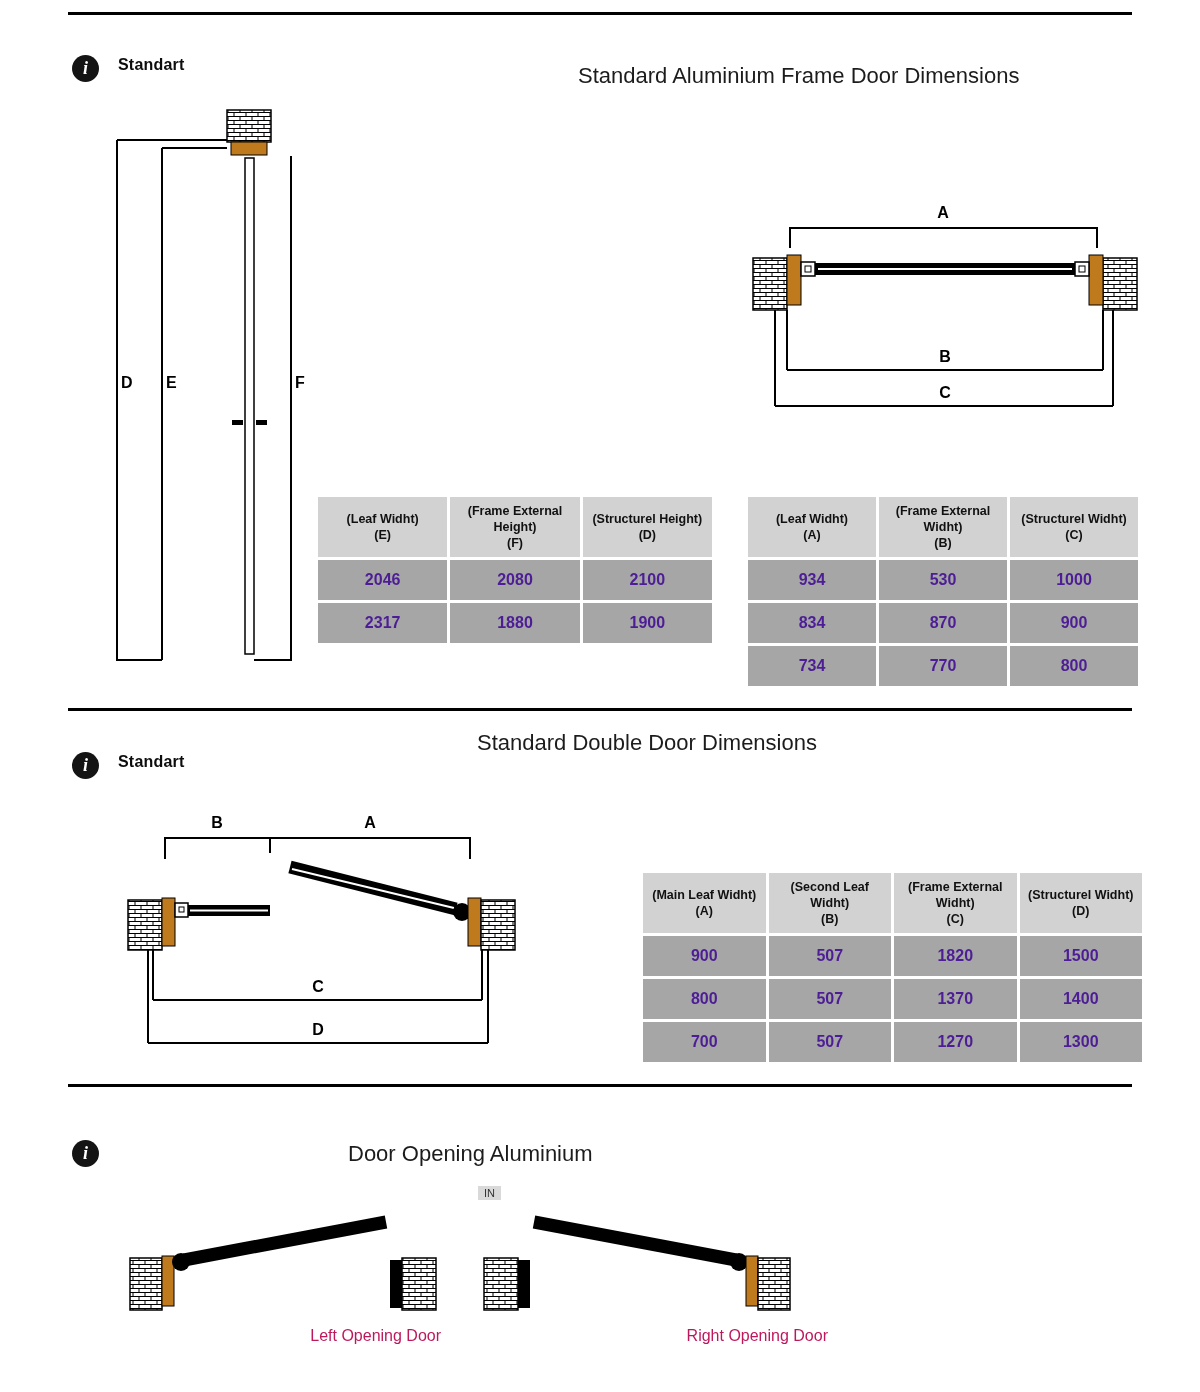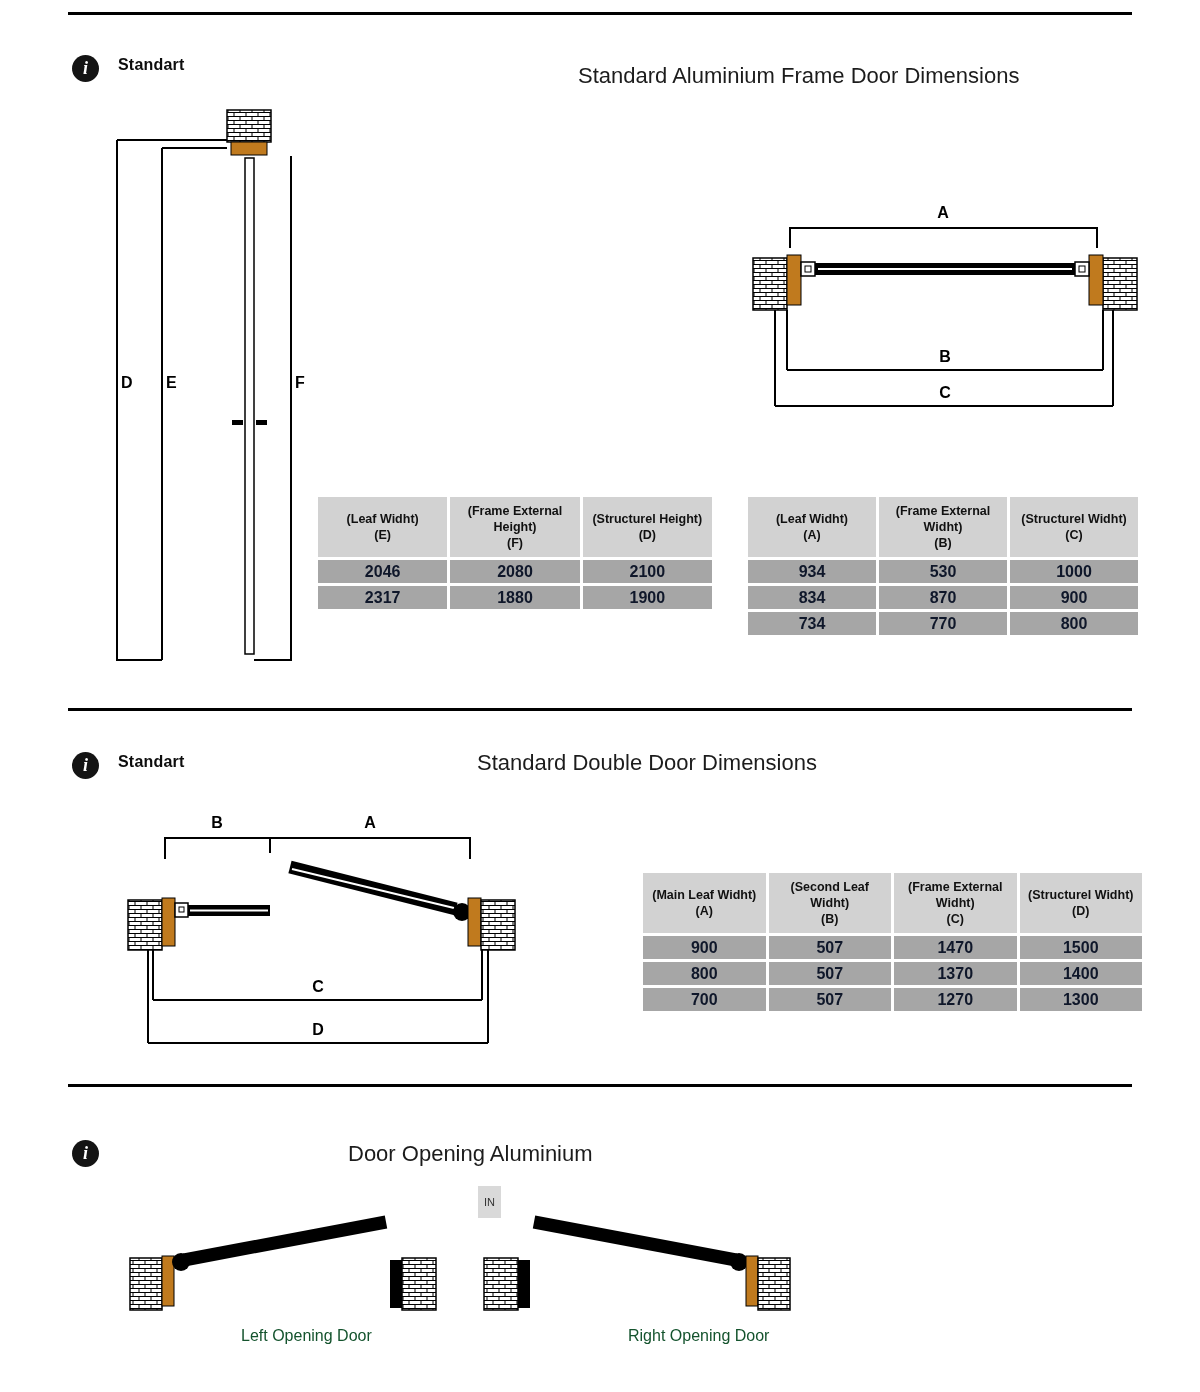--- a/index.html
+++ b/index.html
@@ -8,23 +8,23 @@
   .page { position:relative; width:1200px; height:1392px; background:#fff; overflow:hidden; }
   .rule { position:absolute; left:68px; width:1064px; height:3px; background:#000; }
   .info-icon { position:absolute; width:27px; height:27px; border-radius:50%; background:#141414; color:#fff;
                display:flex; align-items:center; justify-content:center;
                font-family:"Liberation Serif", serif; font-style:italic; font-weight:bold; font-size:18px; }
   .section-label { position:absolute; font-size:16px; font-weight:bold; letter-spacing:.2px; color:#0d0d0d; }
   .section-title { position:absolute; font-size:22px; font-weight:400; color:#1c1c1c; }
   .dim-table { position:absolute; border-collapse:separate; border-spacing:3px; table-layout:fixed; }
   .dim-table th { background:#d2d2d2; font-size:12.5px; line-height:1.3; font-weight:bold; text-align:center;
                   vertical-align:middle; white-space:pre-line; height:60px; padding:2px 1px; color:#111; }
-  .dim-table td { background:#a6a6a6; font-size:16px; font-weight:bold; text-align:center; height:23px; color:#0f172a; }
-  .door-caption { position:absolute; font-size:16px; color:#14532d; text-align:left; }
-  .inout-badge { position:absolute; background:#d9d9d9; color:#333; font-size:11px; padding:10px 6px; }
+  .dim-table td { background:#a6a6a6; font-size:16px; font-weight:bold; text-align:center; height:40px; color:#4c1d95; }
+  .door-caption { position:absolute; font-size:16px; color:#be185d; text-align:right; }
+  .inout-badge { position:absolute; background:#d9d9d9; color:#333; font-size:11px; padding:1px 6px; }
   svg { position:absolute; overflow:visible; }
   .dim-letter { font-family:"Liberation Sans", sans-serif; font-size:16px; font-weight:bold; fill:#000; }
 </style>
 </head>
 <body>
 
 <div class="page">
 
   <div class="rule" style="top:12px"></div>
 
@@ -154,21 +154,21 @@
       </tr>
     </tbody>
   </table>
 
   <div class="rule" style="top:708px"></div>
 
   <div class="info-icon" style="left:72px; top:752px">
     <span>i</span>
   </div>
   <div class="section-label" style="left:118px; top:753px">Standart</div>
-  <div class="section-title" style="left:477px; top:750px">Standard Double Door Dimensions</div>
+  <div class="section-title" style="left:477px; top:730px">Standard Double Door Dimensions</div>
 
   <svg style="left:120px; top:805px" width="420" height="255" viewBox="0 0 420 255">
     <defs>
       <pattern id="brickC" width="12" height="8" patternUnits="userSpaceOnUse">
         <rect width="12" height="8" fill="#fff"></rect>
         <path d="M0,0.5 H12 M0,4.5 H12 M3,0 V4 M9,4 V8" stroke="#000" stroke-width="1" fill="none"></path>
       </pattern>
     </defs>
     <g stroke="#000" stroke-width="2" fill="none">
       <path d="M45,54 V33 H350 V54 M150,33 V48"></path>
@@ -214,21 +214,21 @@
 Widht)
 (C)</th>
         <th>(Structurel Widht)
 (D)</th>
       </tr>
     </thead>
     <tbody>
       <tr>
         <td>900</td>
         <td>507</td>
-        <td>1470</td>
+        <td>1820</td>
         <td>1500</td>
       </tr>
       <tr>
         <td>800</td>
         <td>507</td>
         <td>1370</td>
         <td>1400</td>
       </tr>
       <tr>
         <td>700</td>

